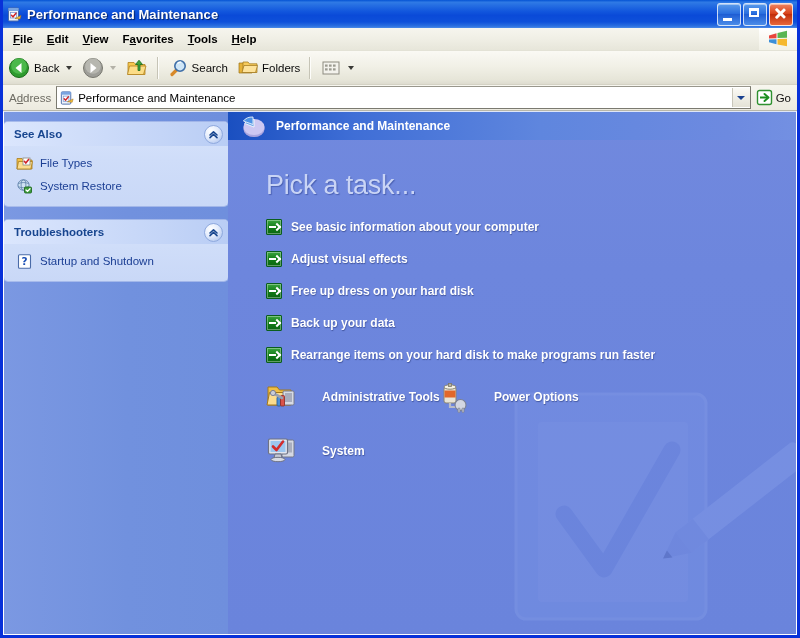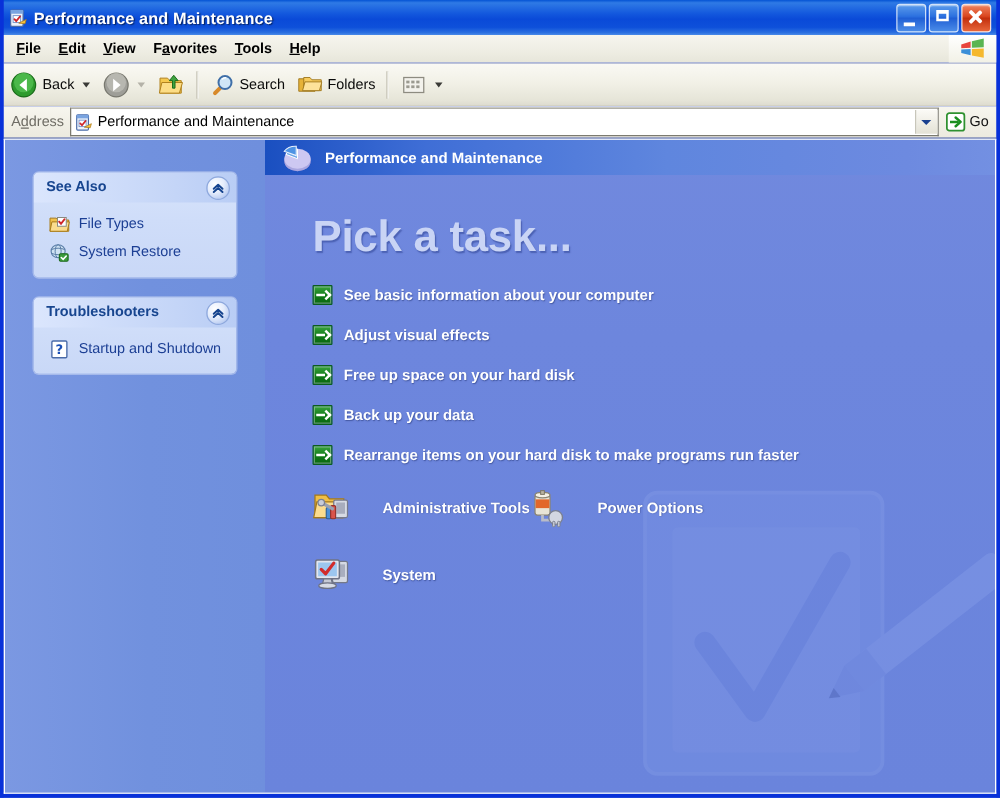--- a/index.html
+++ b/index.html
@@ -175,21 +175,21 @@
   }
 
   
   .sidebar {
     flex: 0 0 208px;
     background: linear-gradient(to right,#7b98e2 0%,#7191de 55%,#6f8fdd 100%);
     padding: 10px 0 0 0;
     position: relative;
   }
   .panel {
-    width: 162px; margin: 16px auto 14px auto;
+    width: 224px; margin: 0 auto 14px auto;
     border-radius: 4px;
     overflow: hidden;
     background: linear-gradient(to bottom,#d8e4fb 0%,#cfddf9 45%,#c9d8f7 100%);
     box-shadow: 0 0 0 1px rgba(255,255,255,.35);
   }
   .panel-head {
     height: 24px;
     background: linear-gradient(to right,#dbe6fd 0%,#c4d5f7 70%,#b9cdf5 100%);
     display: flex; align-items: center;
     padding: 0 5px 0 10px;
@@ -238,21 +238,21 @@
   }
   .main-head .head-icon { width: 28px; height: 28px; margin-right: 8px; position: relative; }
   .main-head .head-title {
     font-size: 12px; font-weight: bold; color: #ffffff;
     white-space: nowrap;
   }
 
   .main-inner { position: relative; z-index: 2; padding: 0 0 0 38px; }
 
   .big-heading {
-    font-size: 35px; font-weight: bold;
+    font-size: 27px; font-weight: normal;
     color: #c9d4f5;
     text-shadow: 1px 1px 1px rgba(40,60,140,.5);
     margin: 30px 0 0 0;
     letter-spacing: -.2px;
   }
   .task-list { margin-top: 18px; }
   .task {
     display: flex; align-items: center; gap: 9px;
     margin-bottom: 16px;
   }
@@ -548,21 +548,21 @@
           <div class="task">
             <span class="arrow-ico"></span>
             <span class="task-label">See basic information about your computer</span>
           </div>
           <div class="task">
             <span class="arrow-ico"></span>
             <span class="task-label">Adjust visual effects</span>
           </div>
           <div class="task">
             <span class="arrow-ico"></span>
-            <span class="task-label">Free up space on your hard disk</span>
+            <span class="task-label">Free up dress on your hard disk</span>
           </div>
           <div class="task">
             <span class="arrow-ico"></span>
             <span class="task-label">Back up your data</span>
           </div>
           <div class="task">
             <span class="arrow-ico"></span>
             <span class="task-label">Rearrange items on your hard disk to make programs run faster</span>
           </div>
         </div>

